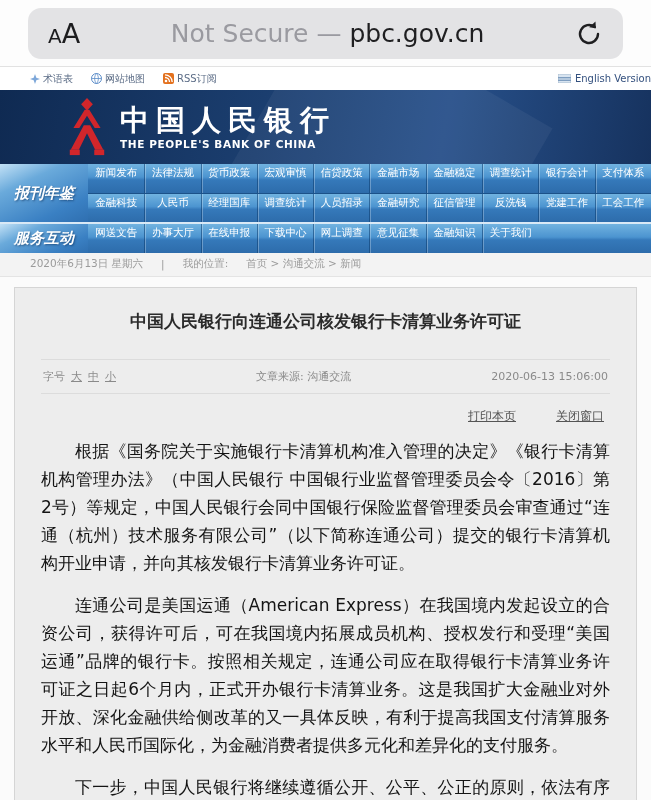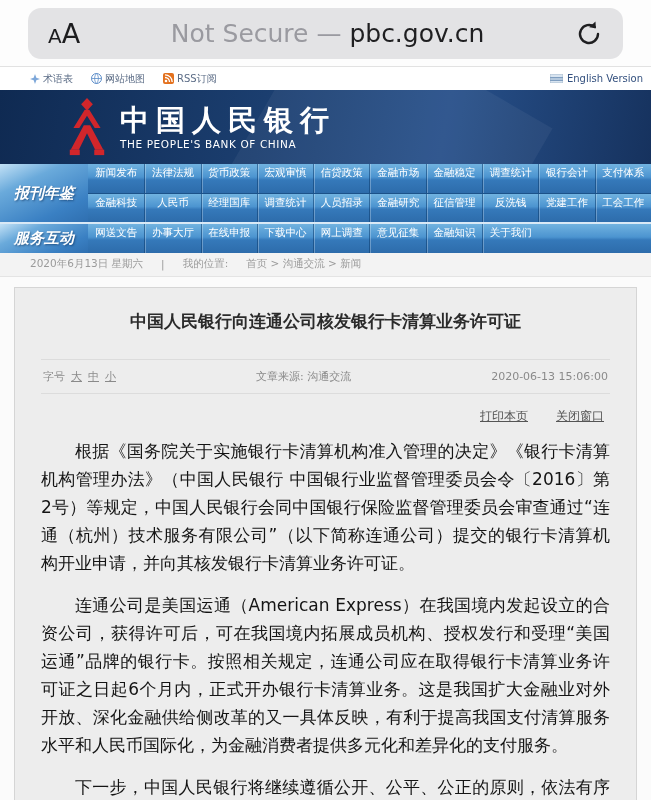--- a/index.html
+++ b/index.html
@@ -12,36 +12,36 @@
                   display:flex; align-items:center; justify-content:space-between; padding:0 20px; }
   .aa-btn { display:inline-block; font-size:27px; color:#1c1c1e; letter-spacing:0; }
   .aa-btn::first-letter { font-size:20px; }
   .addr { font-size:25px; color:#9a9aa0; white-space:nowrap; }
   .addr .domain { color:#1f1f21; }
   .reload-icon { width:28px; height:28px; display:block; }
 
   
   .utility-bar { background:#ffffff; border-top:1px solid #e2e2e2; height:24px;
                  display:flex; align-items:center; justify-content:space-between;
-                 padding:0 8px 0 30px; font-size:10px; }
+                 padding:0 0 0 30px; font-size:10px; }
   .util-left { display:flex; align-items:center; gap:18px; }
   .util-link { display:flex; align-items:center; gap:3px; color:#5a6b85; text-decoration:none; cursor:pointer; }
   .util-link svg { display:block; }
   .english-link { color:#33507e; display:flex; align-items:center; gap:4px; cursor:pointer; }
 
   
   .banner { height:74px; background:linear-gradient(100deg,#0f2a52 0%,#1b3e6f 40%,#27508a 68%,#16325e 100%);
             display:flex; align-items:center; padding-left:68px; position:relative; overflow:hidden; }
   .banner::after { content:""; position:absolute; left:40%; top:-40px; width:260px; height:200px;
                    background:rgba(255,255,255,0.05); transform:rotate(30deg); }
   .logo-svg { width:38px; height:58px; display:block; }
   .bank-names { margin-left:14px; color:#ffffff; }
   .bank-cn { font-family:"DejaVu Serif","Liberation Serif",serif; font-size:29px; font-weight:bold;
              letter-spacing:7px; line-height:32px; }
-  .bank-en { font-size:10.5px; font-weight:normal; letter-spacing:0.6px; margin-top:2px; }
+  .bank-en { font-size:10.5px; font-weight:bold; letter-spacing:0.6px; margin-top:2px; }
 
   
   .nav { background:#2d6cab; }
   .nav-section { display:flex; }
   .nav-section + .nav-section { border-top:2px solid #d9e9f6; }
   .nav-label { flex:0 0 88px; display:flex; align-items:center; justify-content:center;
                font-size:15px; font-weight:bold; font-style:italic; color:#ffffff;
                background:linear-gradient(155deg,#c2e1f6 0%,#6aaadb 30%,#3a80c3 75%,#2f6fb0 100%);
                text-shadow:1px 1px 2px rgba(0,30,70,.5); cursor:pointer; }
   .nav-rows { flex:1; display:flex; flex-direction:column; }
@@ -63,21 +63,21 @@
   
   .article { margin:10px 14px 0; background:#ededed; border:1px solid #d5d5d5;
              padding:22px 26px 30px; min-height:540px; }
   .article-title { text-align:center; font-size:17px; font-weight:bold; color:#2b2b2b; margin-bottom:26px; }
   .meta-row { display:flex; justify-content:space-between; align-items:center;
               border-top:1px solid #dcdcdc; border-bottom:1px solid #dcdcdc;
               padding:9px 2px; font-size:11px; color:#8a8a8a; }
   .meta-left { display:flex; gap:6px; align-items:center; }
   .font-size-link { color:#8a8a8a; text-decoration:underline; cursor:pointer; }
   .meta-right { color:#8a8a8a; }
-  .actions { display:flex; justify-content:flex-end; gap:28px; padding:14px 6px 12px; font-size:12px; }
+  .actions { display:flex; justify-content:flex-end; gap:40px; padding:14px 6px 12px; font-size:12px; }
   .action-link { color:#555555; text-decoration:underline; cursor:pointer; }
   .body-text p { font-size:17px; line-height:28px; color:#141414; text-indent:2em;
                  text-align:justify; margin-bottom:14px; }
 </style>
 </head>
 <body>
 
 <div class="safari-bar">
   <div class="address-pill">
     <span class="aa-btn">AA</span>

